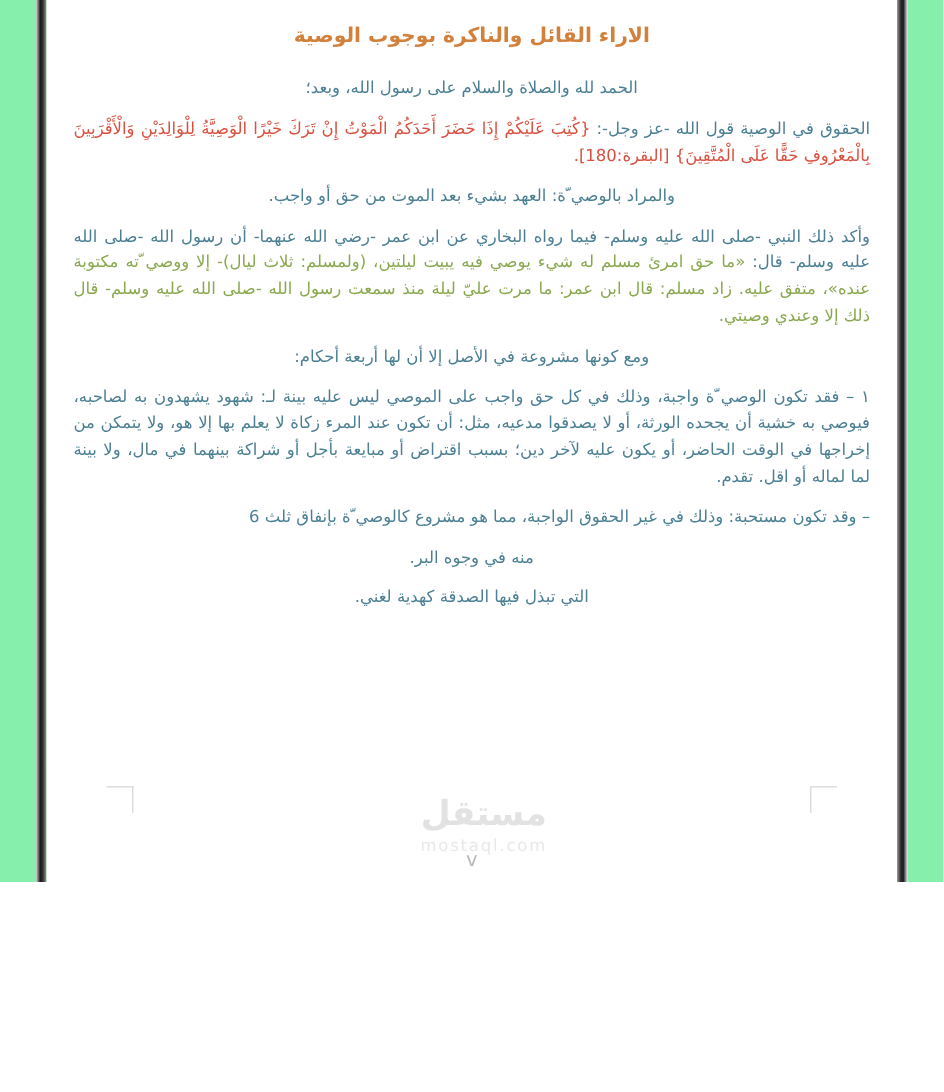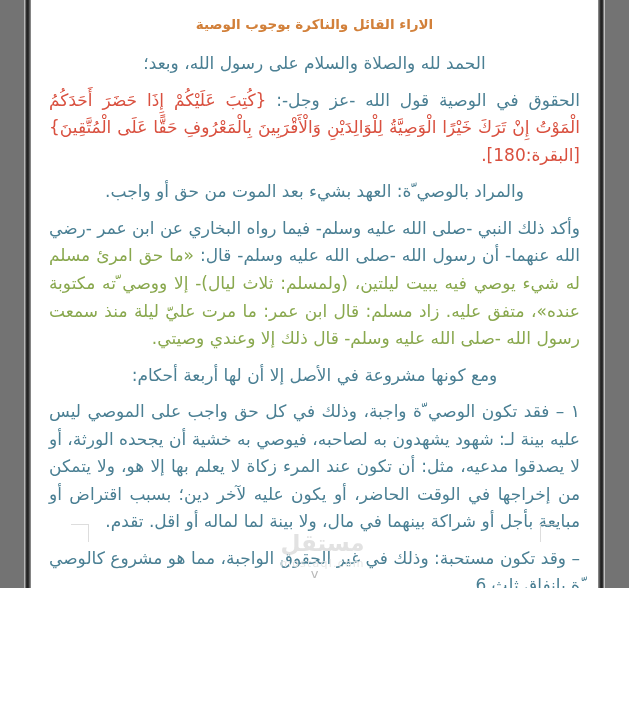--- a/index.html
+++ b/index.html
@@ -7,21 +7,21 @@
     padding: 0;
     background: #ffffff;
   }
   body {
     font-family: "DejaVu Sans", "Liberation Sans", sans-serif;
   }
   .page-canvas {
     position: relative;
     width: 629px;
     height: 588px;
-    background: #737373;
+    background: #86efac;
     overflow: hidden;
     box-sizing: border-box;
   }
   
   .edge {
     position: absolute;
     top: 0;
     bottom: 0;
     width: 7px;
     pointer-events: none;
@@ -57,21 +57,21 @@
     font-size: 13.5px;
     line-height: 1.5;
     margin: 6px 0 16px 0;
     direction: rtl;
   }
   p.para {
     direction: rtl;
     text-align: justify;
     text-align-last: center;
     margin: 4px 0 9px 0;
-    font-size: 17px;
+    font-size: 11px;
     line-height: 1.62;
     color: #4a7f93;
   }
   p.center-line {
     text-align: center;
     text-align-last: center;
   }
   p.justify-both {
     text-align: justify;
     text-align-last: right;
@@ -158,20 +158,21 @@
         <span class="c-green">«ما حق امرئ مسلم له شيء يوصي فيه يبيت ليلتين، (ولمسلم: ثلاث ليال)- إلا ووصي  ّته مكتوبة عنده»،</span>
         <span class="c-green">متفق عليه. زاد مسلم: قال ابن عمر: ما مرت عليّ ليلة منذ سمعت رسول الله -صلى الله عليه وسلم- قال ذلك إلا وعندي وصيتي.</span>
       </p>
 
       <p class="para center-line c-teal">ومع كونها مشروعة في الأصل إلا أن لها أربعة أحكام:</p>
 
       <p class="para justify-both c-teal">١ – فقد تكون الوصي   ّة واجبة، وذلك في كل حق واجب على الموصي ليس عليه بينة لـ: شهود يشهدون به لصاحبه، فيوصي به خشية أن يجحده الورثة، أو لا يصدقوا مدعيه، مثل: أن تكون عند المرء زكاة لا يعلم بها إلا هو، ولا يتمكن من إخراجها في الوقت الحاضر، أو يكون عليه لآخر دين؛ بسبب اقتراض أو مبايعة بأجل أو شراكة بينهما في مال، ولا بينة لما لماله أو اقل. تقدم.</p>
 
       <p class="para justify-both c-teal">– وقد تكون مستحبة: وذلك في غير الحقوق الواجبة، مما هو مشروع كالوصي   ّة بإنفاق ثلث 6</p>
 
+      <p class="para center-line c-teal">منه في وجوه البر.</p>
 
 
       <p class="para center-line c-teal">التي تبذل فيها الصدقة كهدية لغني.</p>
 
     </div>
 
     <div class="corner corner-left"></div>
     <div class="corner corner-right"></div>
 
     <div class="watermark">

